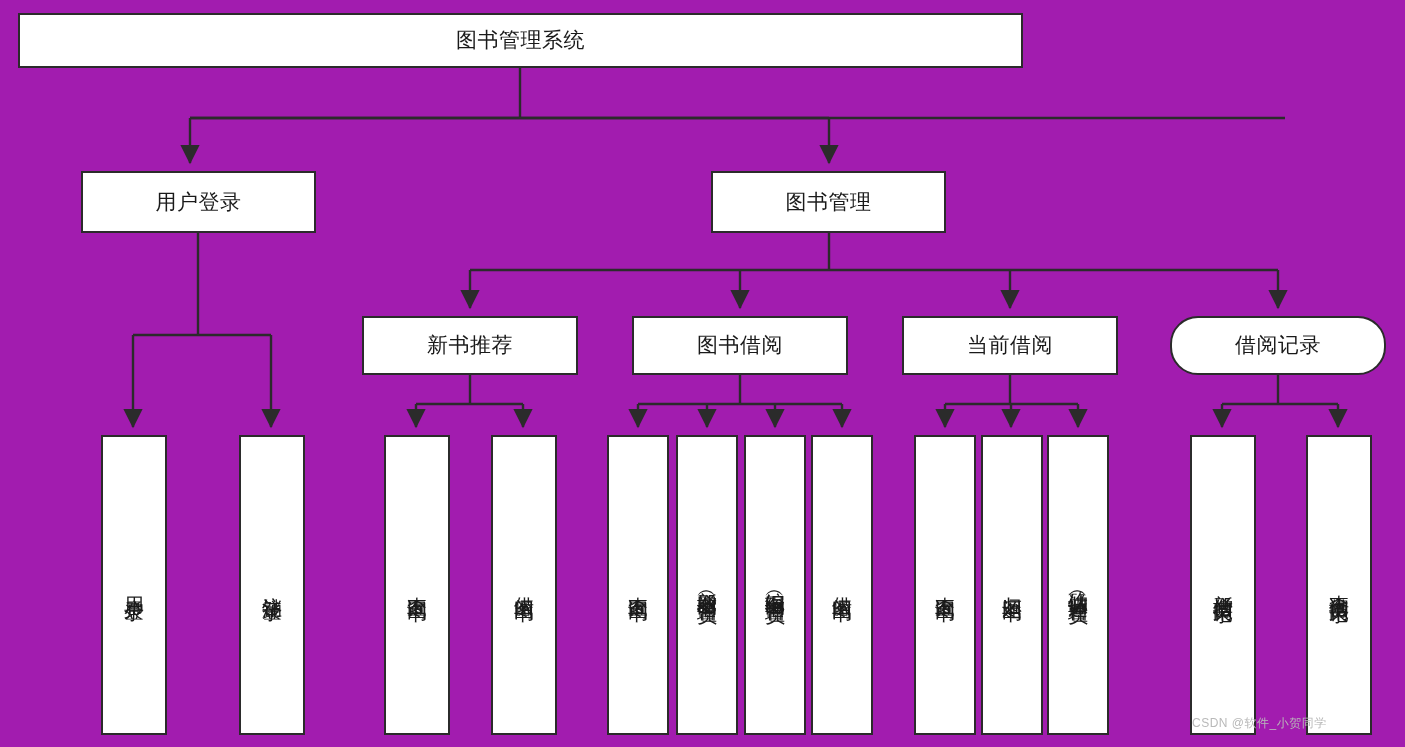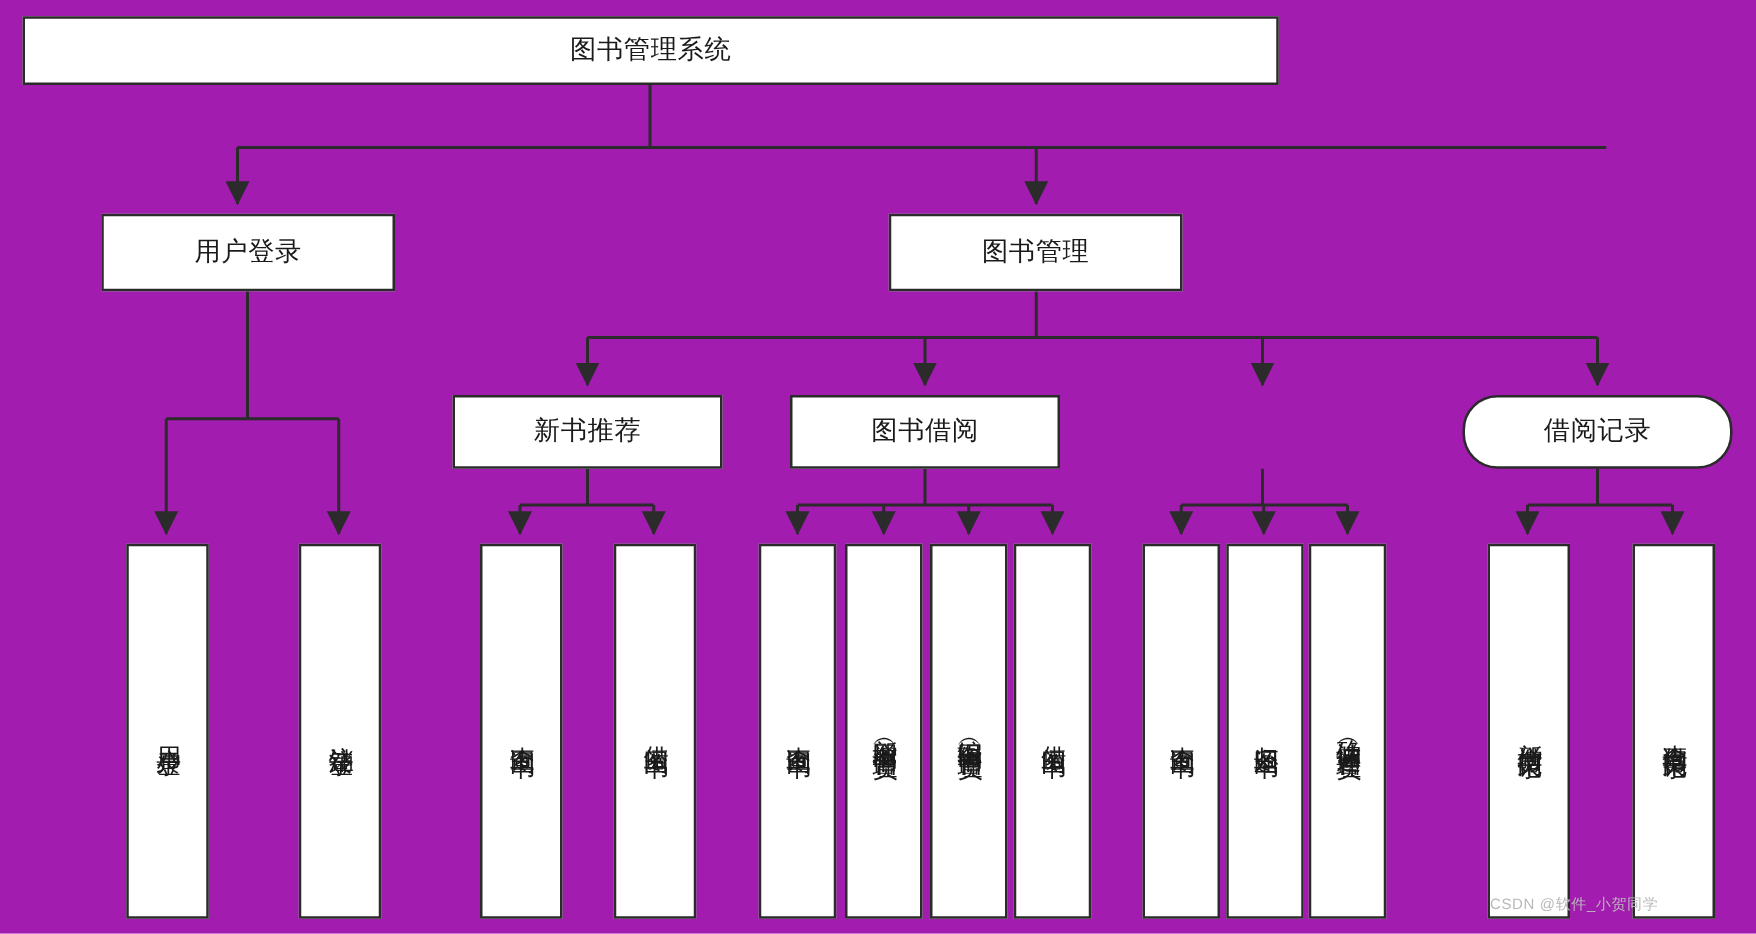--- a/index.html
+++ b/index.html
@@ -128,20 +128,23 @@
   <div class="node" style="left:711px; top:171px; width:235px; height:62px;">
     <span class="label">图书管理</span>
   </div>
 
   <div class="node" style="left:362px; top:316px; width:216px; height:59px;">
     <span class="label">新书推荐</span>
   </div>
   <div class="node" style="left:632px; top:316px; width:216px; height:59px;">
     <span class="label">图书借阅</span>
   </div>
+  <div class="node" style="left:902px; top:316px; width:216px; height:59px;">
+    <span class="label">当前借阅</span>
+  </div>
   <div class="node" style="left:1170px; top:316px; width:216px; height:59px;border-radius:28px;">
     <span class="label">借阅记录</span>
   </div>
 
   <div class="node leaf" style="left:101px; top:435px; width:66px; height:300px;">
     <span class="label">用户登录</span>
   </div>
   <div class="node leaf" style="left:239px; top:435px; width:66px; height:300px;">
     <span class="label">注销登录</span>
   </div>

